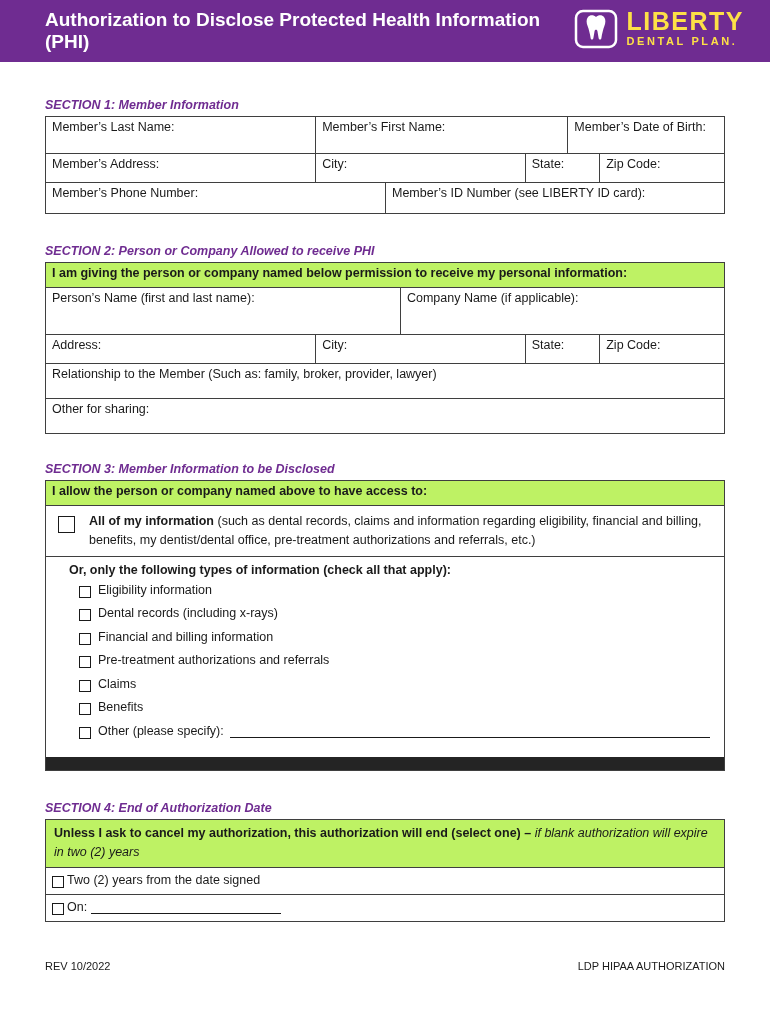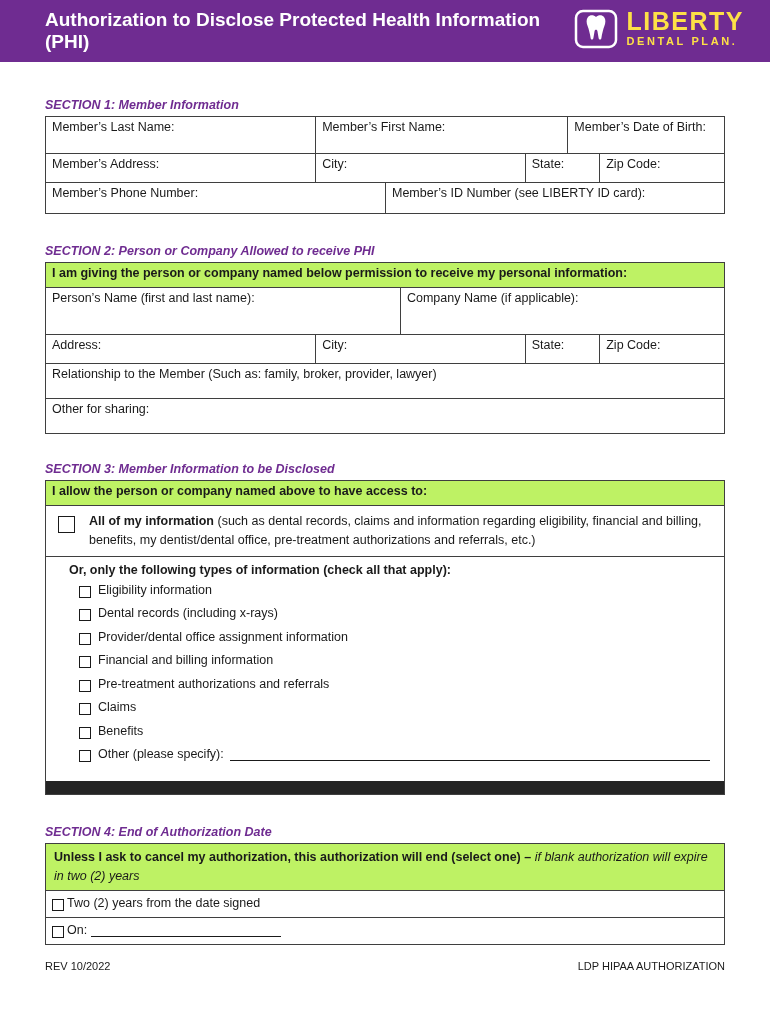--- a/index.html
+++ b/index.html
@@ -205,24 +205,20 @@
           <div class="chk-item">
             <span class="chk"></span>
             <span>Eligibility information</span>
           </div>
           <div class="chk-item">
             <span class="chk"></span>
             <span>Dental records (including x-rays)</span>
           </div>
           <div class="chk-item">
             <span class="chk"></span>
-            <span>Provider/dental office assignment information</span>
-          </div>
-          <div class="chk-item">
-            <span class="chk"></span>
             <span>Financial and billing information</span>
           </div>
           <div class="chk-item">
             <span class="chk"></span>
             <span>Pre-treatment authorizations and referrals</span>
           </div>
           <div class="chk-item">
             <span class="chk"></span>
             <span>Claims</span>
           </div>

